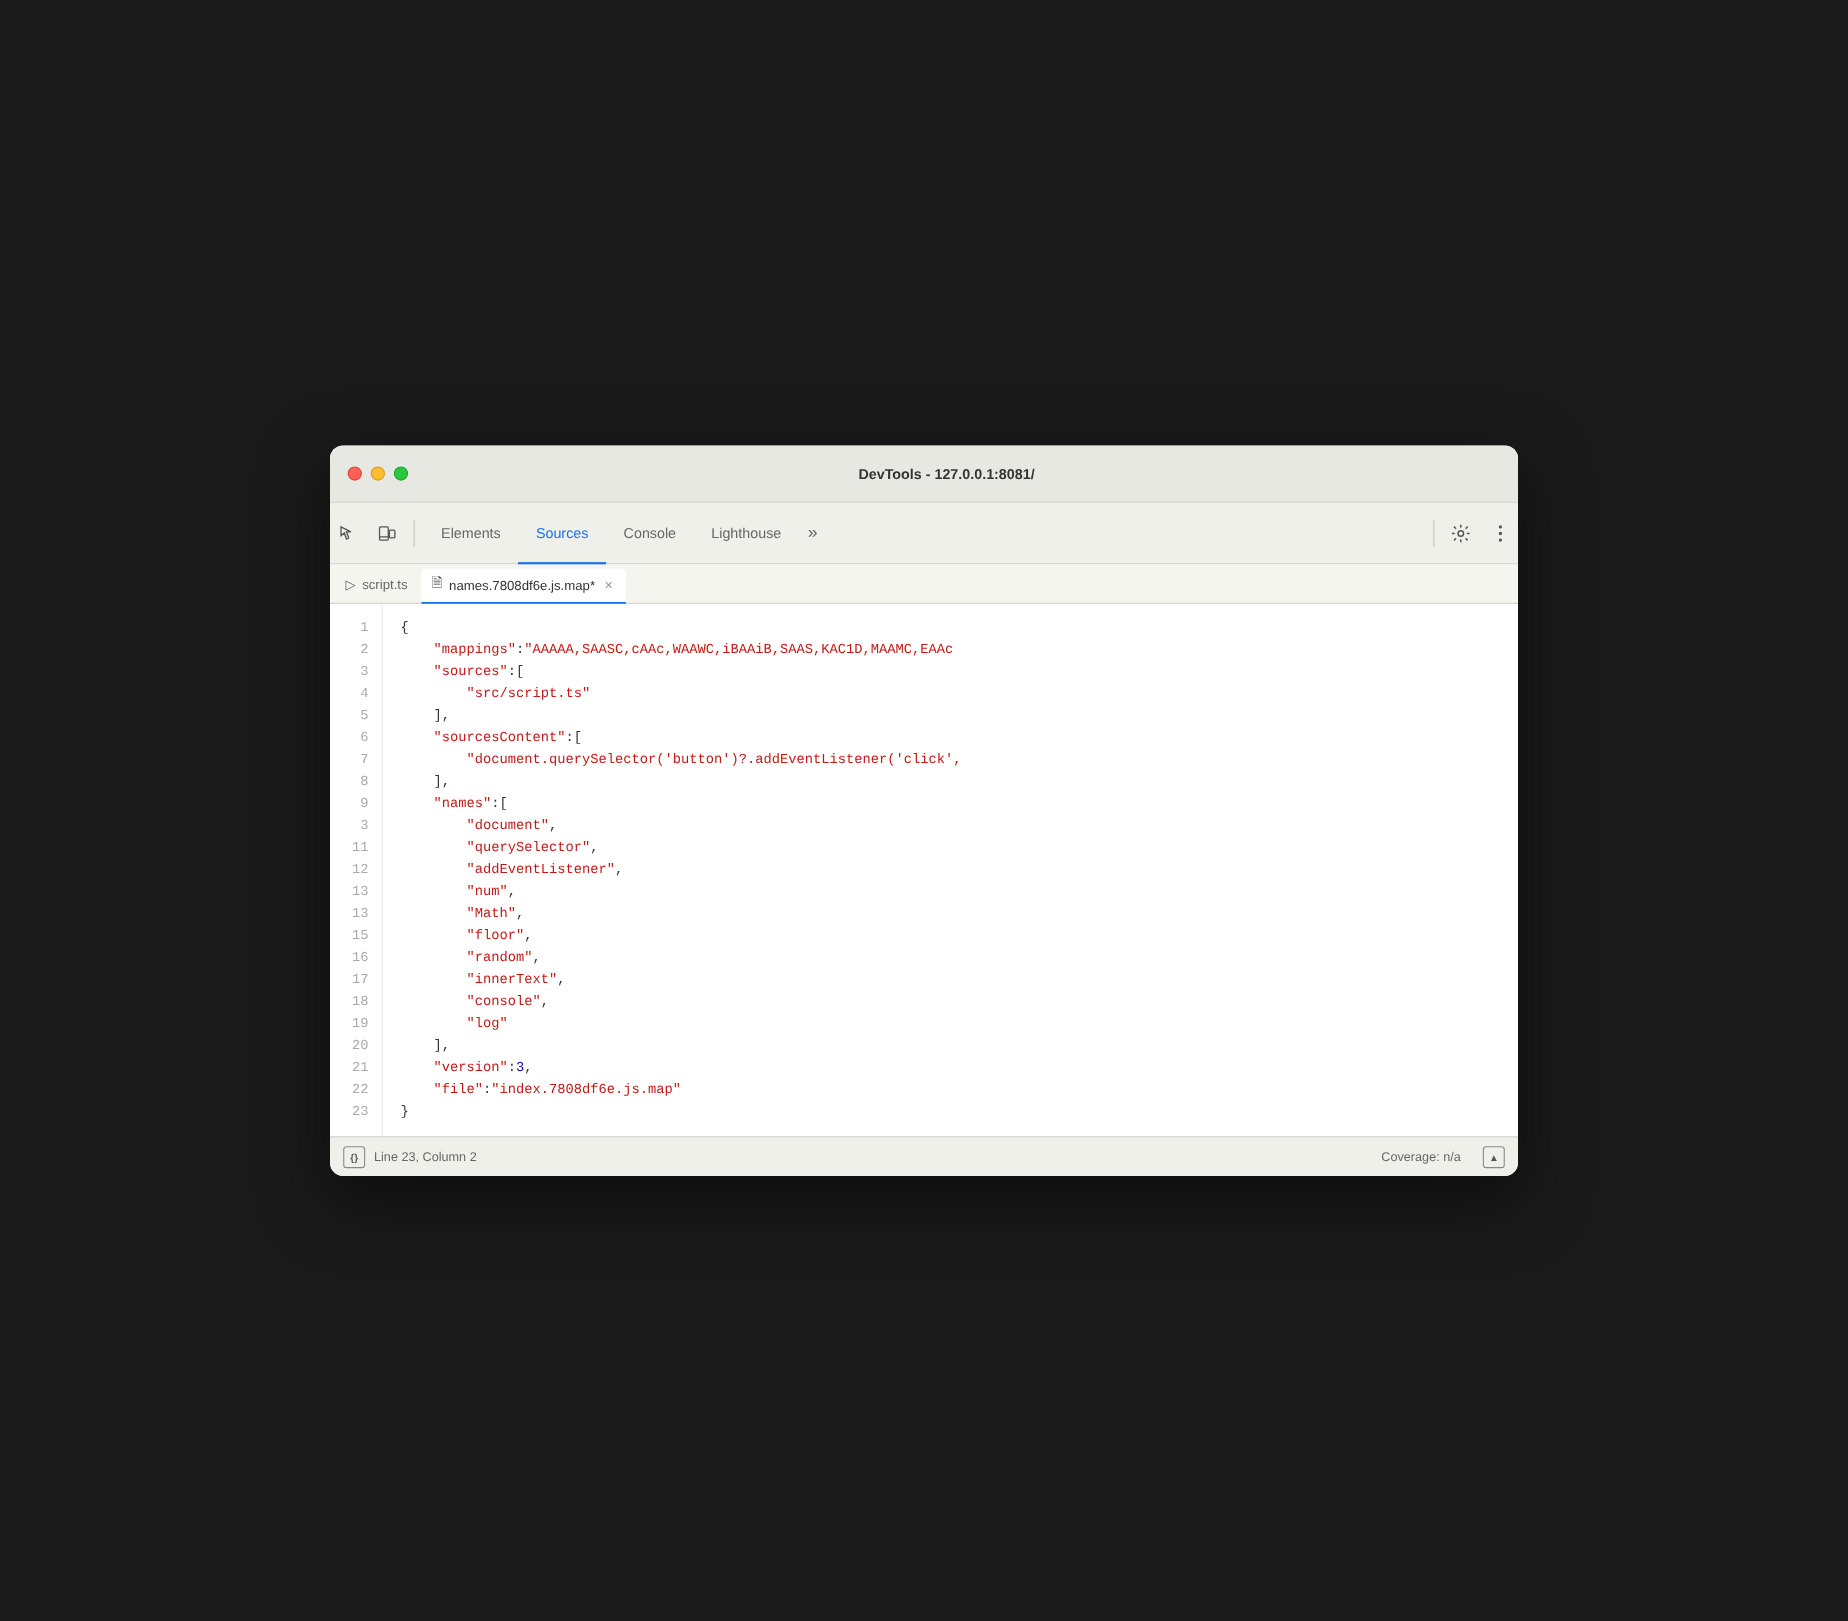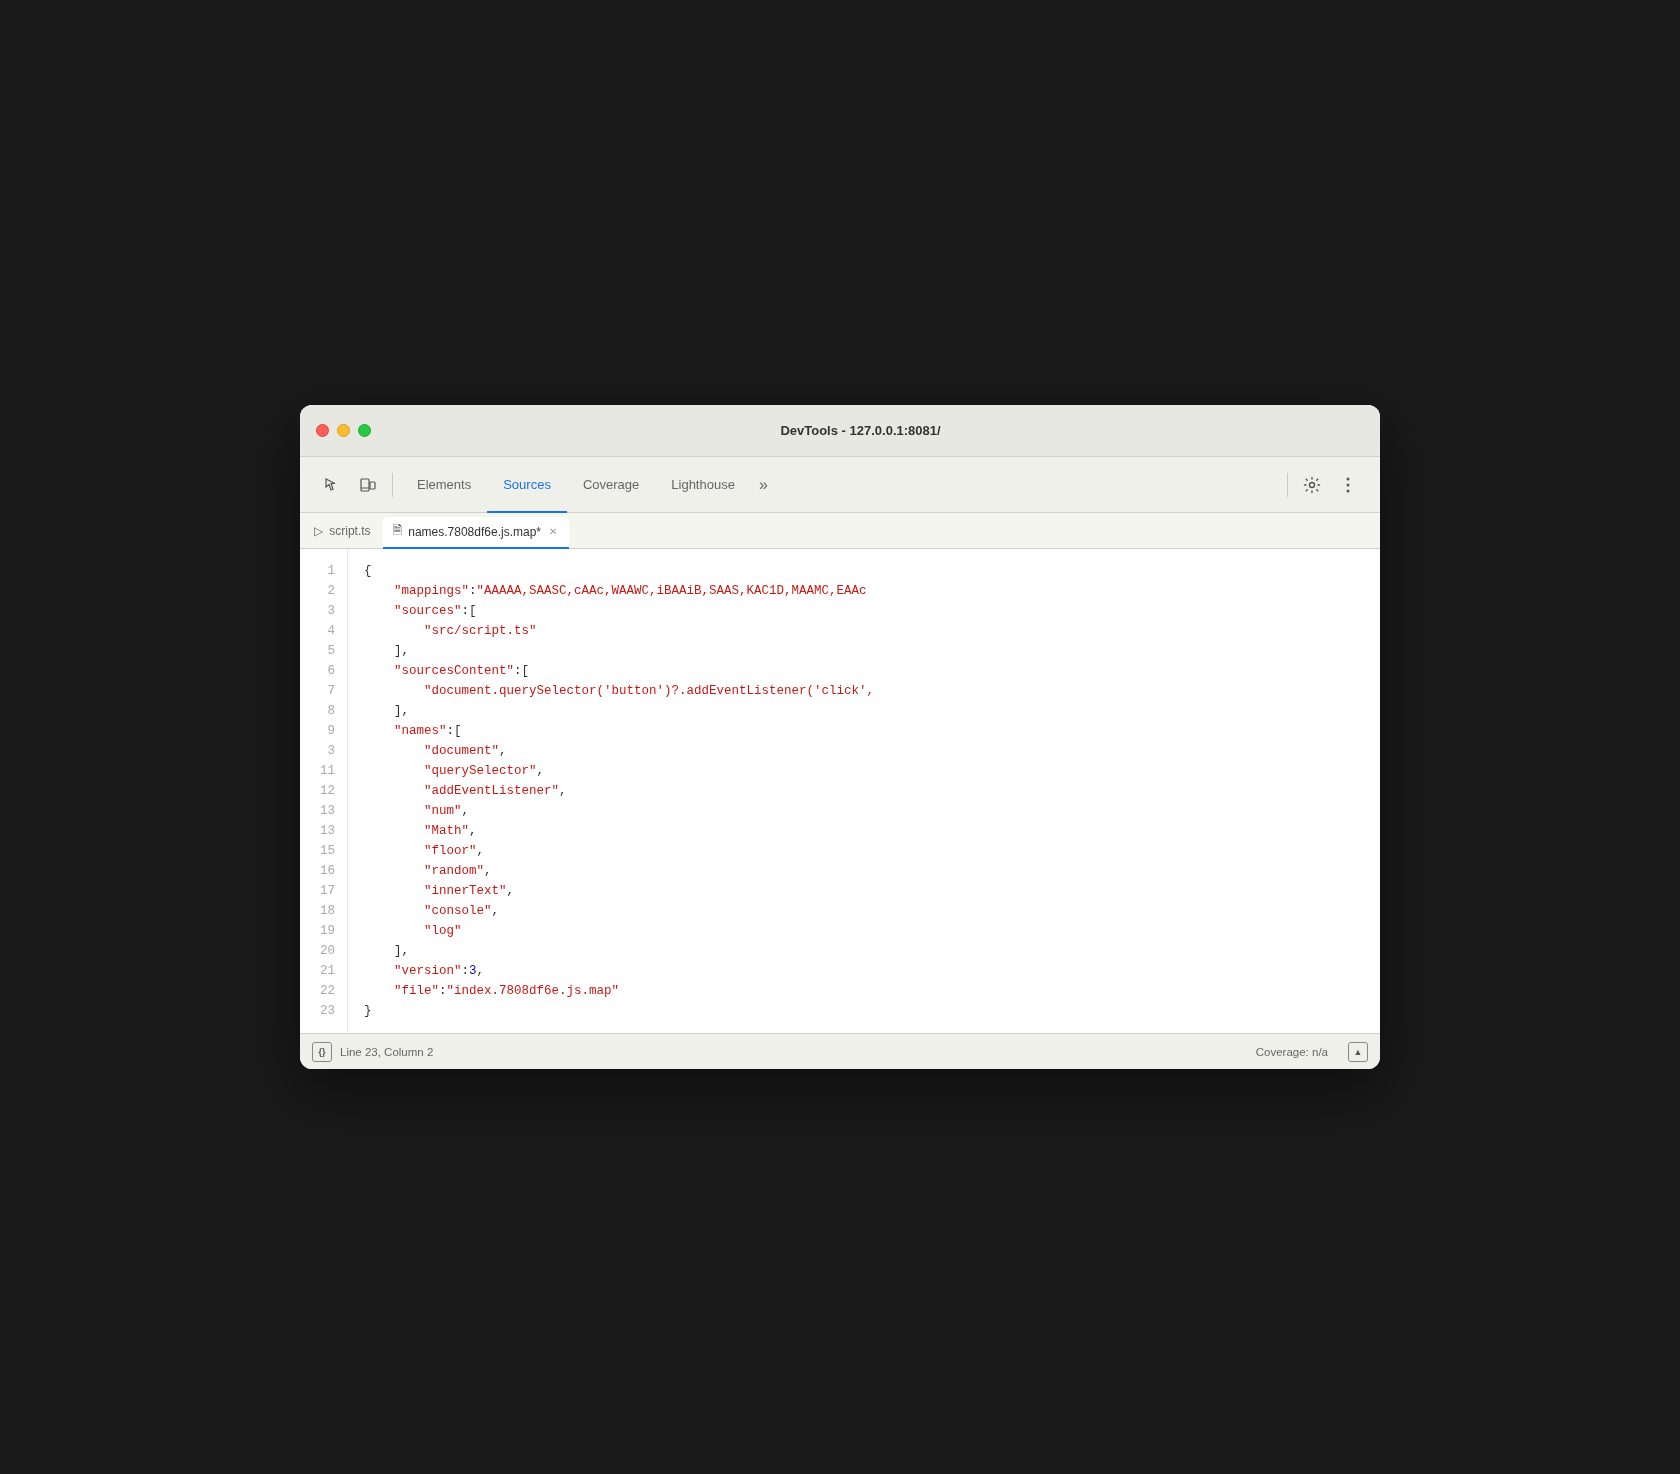--- a/index.html
+++ b/index.html
@@ -62,21 +62,21 @@
       font-weight: 600;
       color: #333;
       padding-left: 41px;
     }
 
     .toolbar {
       background: #f0f0eb;
       height: 56px;
       display: flex;
       align-items: center;
-      padding: 0 16px;
+      padding: 0 0;
       border-bottom: 1px solid #d0d0cc;
       gap: 4px;
     }
 
     .toolbar-btn {
       width: 32px;
       height: 32px;
       display: flex;
       align-items: center;
       justify-content: center;
@@ -320,21 +320,21 @@
     <div class="toolbar-divider"></div>
 
     <div class="nav-tabs">
       <div class="nav-tab">
         <span>Elements</span>
       </div>
       <div class="nav-tab active">
         <span>Sources</span>
       </div>
       <div class="nav-tab">
-        <span>Coverage</span>
+        <span>Console</span>
       </div>
       <div class="nav-tab">
         <span>Lighthouse</span>
       </div>
       <div class="nav-tab more-btn">
         <span>»</span>
       </div>
     </div>
 
     <div class="toolbar-divider"></div>

